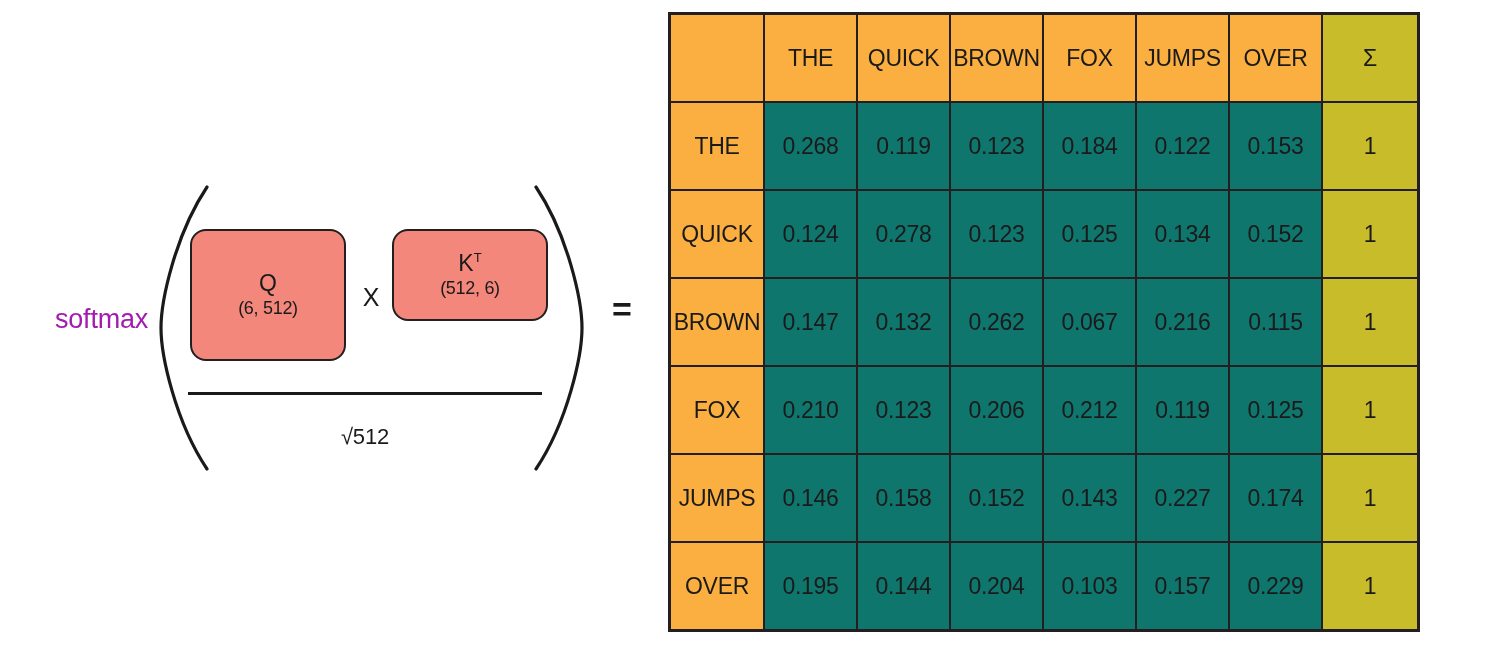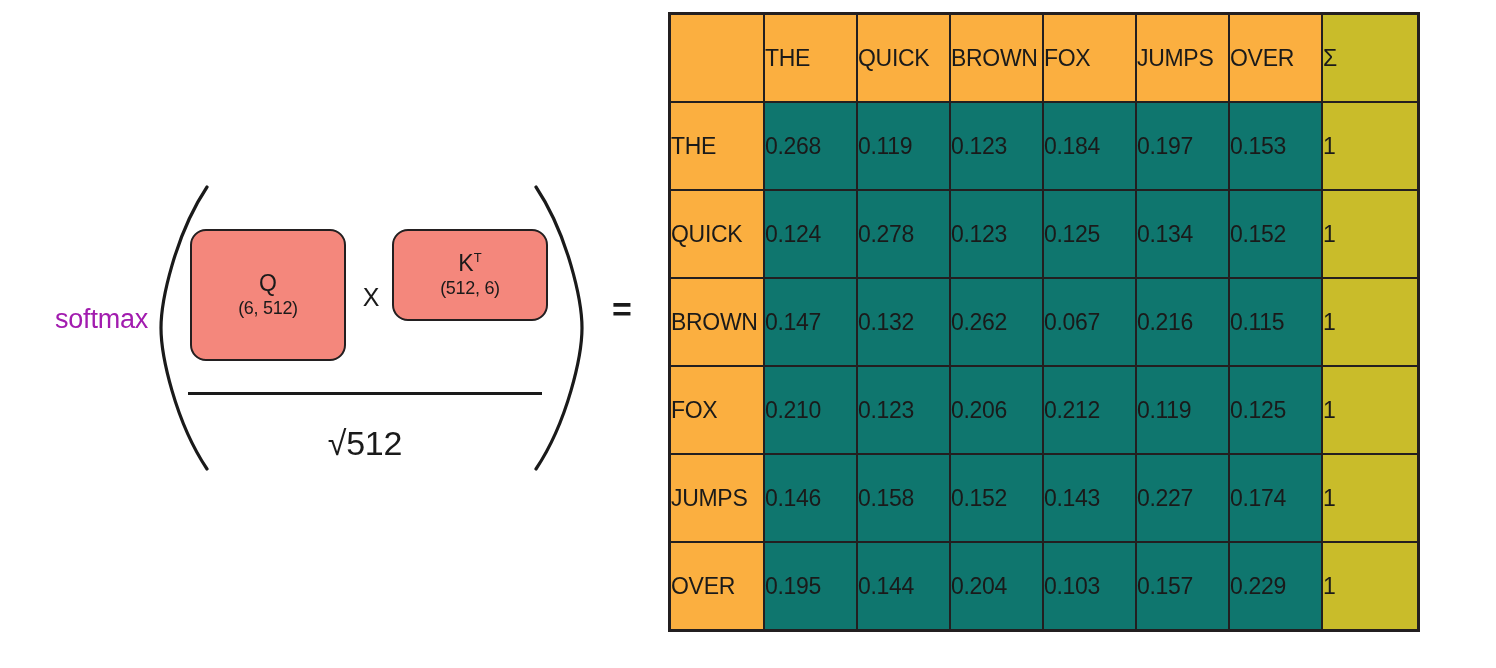--- a/index.html
+++ b/index.html
@@ -95,21 +95,21 @@
     height: 3px;
     background: #1a1a1a;
   }
 
   #denominator {
     position: absolute;
     left: 188px;
     top: 424px;
     width: 354px;
     text-align: center;
-    font-size: 34px;
+    font-size: 22px;
     letter-spacing: -0.2px;
     color: #1a1a1a;
   }
 
   #equals-symbol {
     position: absolute;
     left: 600px;
     top: 290px;
     width: 44px;
     text-align: center;
@@ -126,20 +126,21 @@
   }
   table#attention-table {
     border-collapse: separate;
     border-spacing: 0;
     table-layout: fixed;
     background: #231f20;
     border: 2px solid #231f20;
   }
   table#attention-table td {
     border: 1.5px solid #231f20;
+    text-align: center;
     vertical-align: middle;
     font-size: 23px;
     letter-spacing: -0.3px;
     color: #1a1a1a;
     height: 88px;
     padding: 0;
     box-sizing: border-box;
     overflow: hidden;
     white-space: nowrap;
   }
@@ -215,21 +216,21 @@
           <td class="col-head">JUMPS</td>
           <td class="col-head">OVER</td>
           <td class="sum-head">Σ</td>
         </tr>
         <tr>
           <td class="row-head">THE</td>
           <td class="value-cell">0.268</td>
           <td class="value-cell">0.119</td>
           <td class="value-cell">0.123</td>
           <td class="value-cell">0.184</td>
-          <td class="value-cell">0.197</td>
+          <td class="value-cell">0.122</td>
           <td class="value-cell">0.153</td>
           <td class="sum-cell">1</td>
         </tr>
         <tr>
           <td class="row-head">QUICK</td>
           <td class="value-cell">0.124</td>
           <td class="value-cell">0.278</td>
           <td class="value-cell">0.123</td>
           <td class="value-cell">0.125</td>
           <td class="value-cell">0.134</td>

